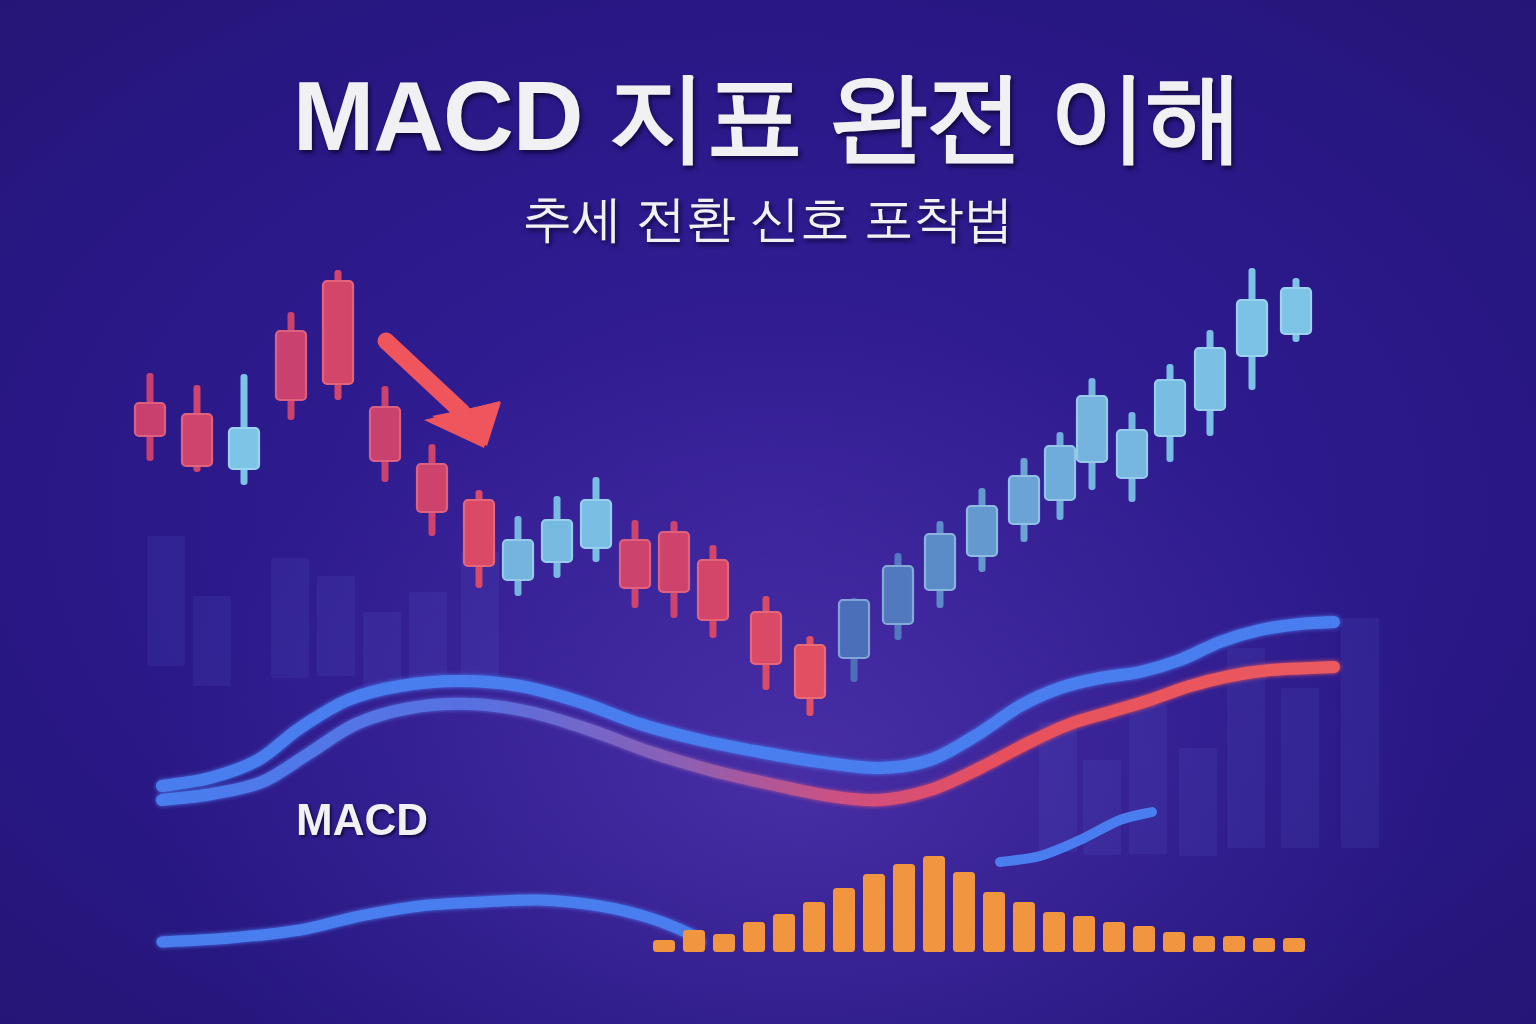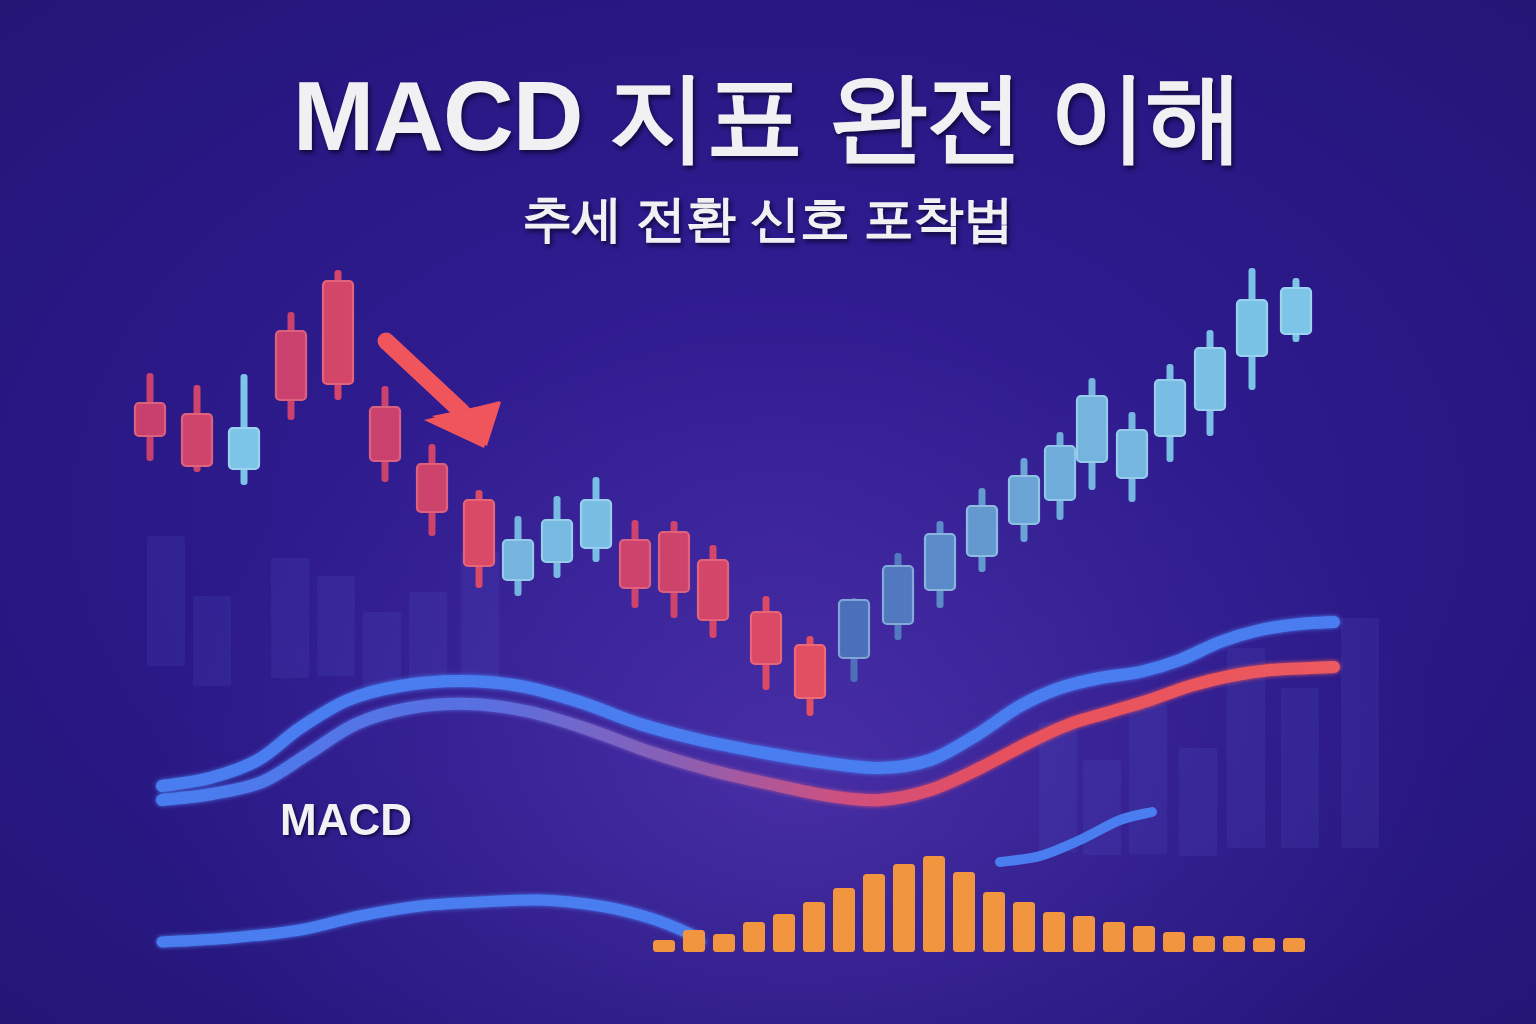--- a/index.html
+++ b/index.html
@@ -21,27 +21,27 @@
     mix-blend-mode:overlay;opacity:.85;
   }
   .svglayer{position:absolute;left:0;top:0;width:1536px;height:1024px;}
 
   .ttl{
     position:absolute;left:0;right:0;text-align:center;
     color:#f1f1f4;text-shadow:2px 3px 4px rgba(8,4,40,0.75);
     white-space:nowrap;
   }
   #title{top:52px;font-size:98px;font-weight:700;letter-spacing:-1px;}
-  #subtitle{top:186px;font-size:50px;font-weight:700;letter-spacing:0px;}
+  #subtitle{top:186px;font-size:50px;font-weight:400;letter-spacing:0px;}
 
   .serieslabel{
     position:absolute;color:#f2f2f5;font-size:44px;font-weight:700;
     text-shadow:2px 2px 3px rgba(8,4,40,0.7);white-space:nowrap;
   }
-  #macd-label{left:280px;top:795px;}
+  #macd-label{left:296px;top:795px;}
   #signal-label{left:1168px;top:786px;}
 </style>
 </head>
 <body>
 
 <div id="stage">
 
   <div class="ttl" id="title">MACD 지표 완전 이해</div>
   <div class="ttl" id="subtitle">추세 전환 신호 포착법</div>
 

